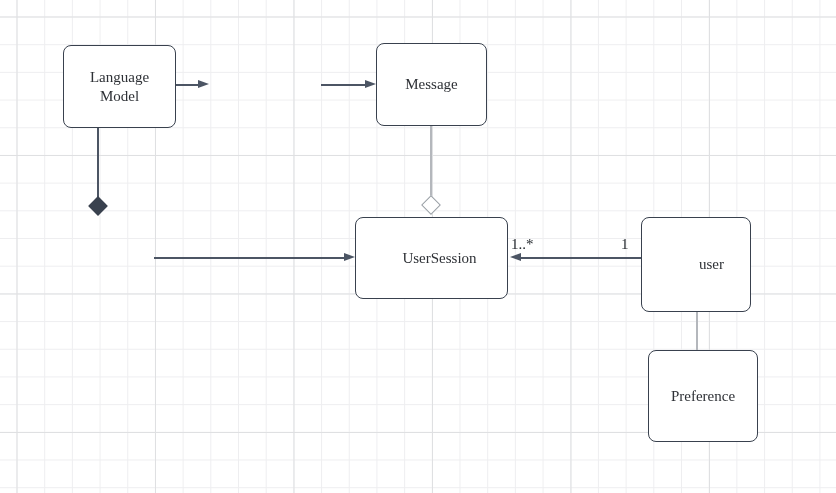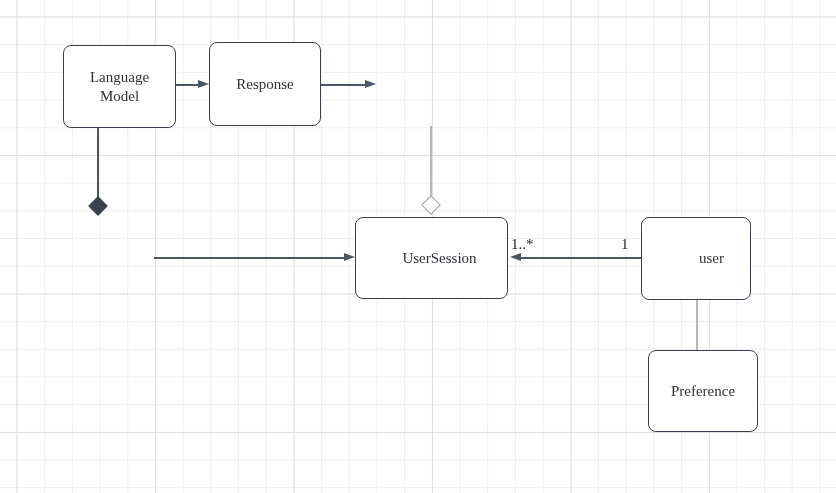--- a/index.html
+++ b/index.html
@@ -38,22 +38,22 @@
     line-height: 1.25;
   }
   .node .node-label { display: block; }
   .node .node-label.narrow { max-width: 80px; }
 
   #n-language-model { left: 43px;  top: 45px;  width: 113px; height: 83px; margin-left: 20px; }
   #n-response       { left: 209px; top: 42px;  width: 112px; height: 84px; }
   #n-message        { left: 376px; top: 43px;  width: 111px; height: 83px; }
   #n-chatbot        { left: 43px;  top: 218px; width: 111px; height: 82px; }
   #n-usersession    { left: 355px; top: 217px; width: 153px; height: 82px; padding-left: 16px; }
-  #n-user           { left: 641px; top: 217px; width: 110px; height: 83px; padding-left: 31px; }
-  #n-preference     { left: 648px; top: 350px; width: 110px; height: 82px; }
+  #n-user           { left: 641px; top: 217px; width: 110px; height: 95px; padding-left: 31px; }
+  #n-preference     { left: 648px; top: 350px; width: 110px; height: 92px; }
 
   
   .seg { position: absolute; background: #4c5564; }
   .seg.h { height: 1.5px; }
   .seg.v { width: 1.5px; }
   .seg.light { background: #b4b7bc; }
 
   .arrow-right, .arrow-left {
     position: absolute;
     width: 0; height: 0;
@@ -141,24 +141,24 @@
   </div>
 
   <div>
     <div class="seg v light" id="e7-line"></div>
   </div>
 
   <div class="node" id="n-language-model">
     <span class="node-label narrow">Language Model</span>
   </div>
 
-  <div class="node" id="n-response">
-    <span class="node-label">Response</span>
+
+  <div class="node" id="n-message">
+    <span class="node-label">Message</span>
   </div>
-
 
 
   <div class="node" id="n-usersession">
     <span class="node-label">UserSession</span>
   </div>
 
   <div class="node" id="n-user">
     <span class="node-label">user</span>
   </div>
 

